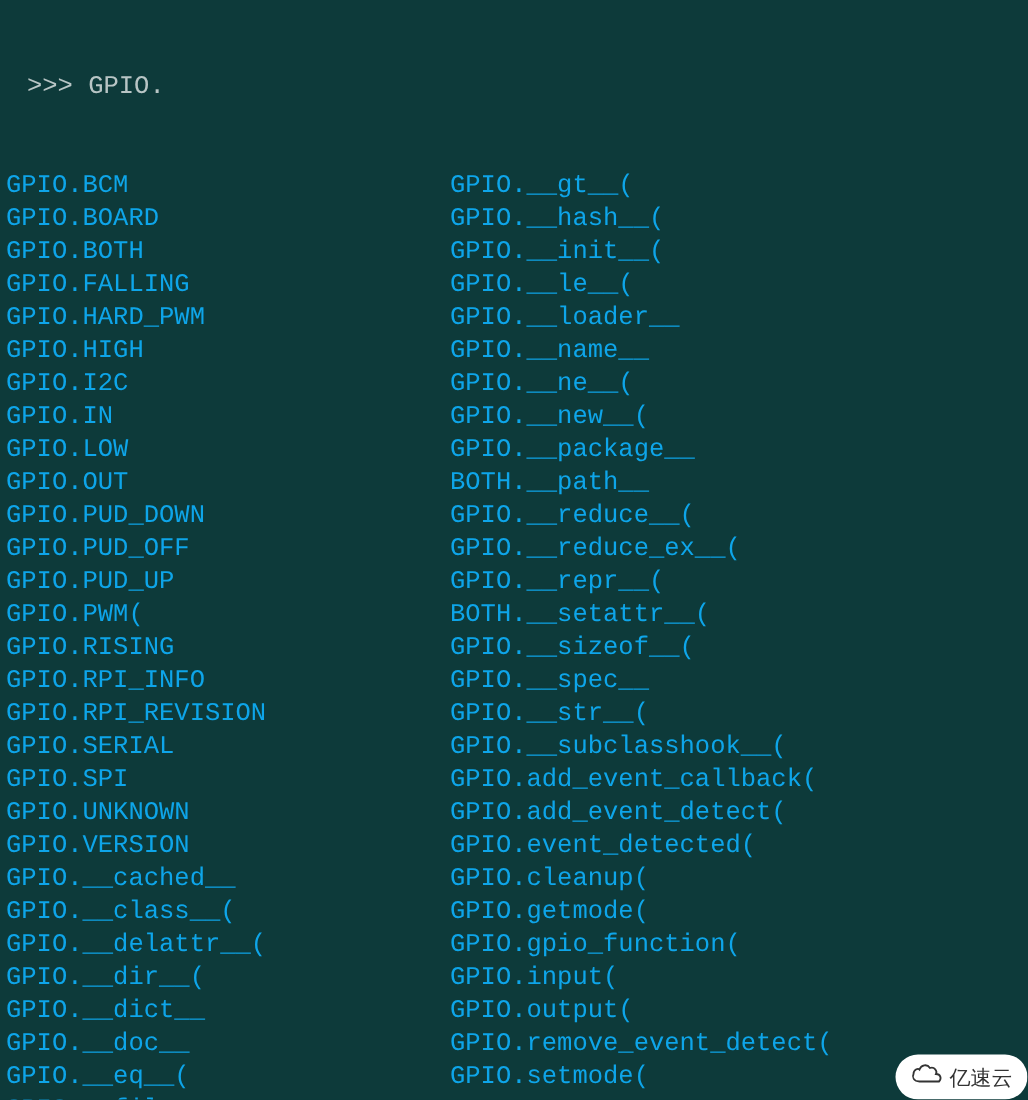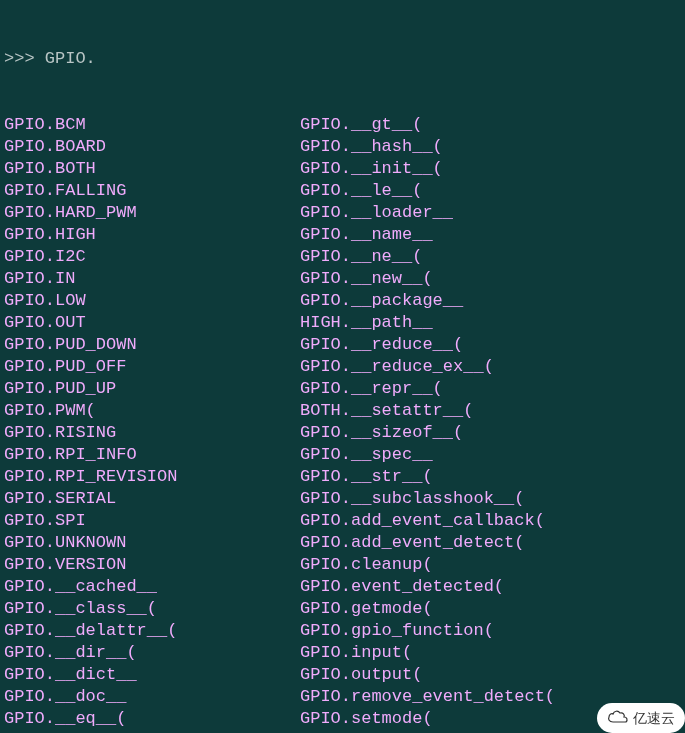--- a/index.html
+++ b/index.html
@@ -17,37 +17,38 @@
       width: 685px;
       height: 733px;
       position: relative;
       overflow: hidden;
     }
     .terminal {
       white-space: pre;
     }
     .prompt-line {
       color: #b8c5c5;
+      margin-left: 14px;
     }
     .columns {
       display: flex;
     }
     .col {
       display: flex;
       flex-direction: column;
     }
     .col1 {
       width: 296px;
     }
     .col2 {
       flex: 1;
     }
     .entry {
       height: 22px;
-      color: #f0abfc;
+      color: #0ea5e9;
     }
     .watermark {
       position: absolute;
       bottom: 0;
       right: 0;
       background: #ffffff;
       color: #333;
       padding: 4px 10px;
       font-family: sans-serif;
       font-size: 14px;
@@ -104,33 +105,33 @@
     <div class="col col2">
       <div class="entry">GPIO.__gt__(</div>
       <div class="entry">GPIO.__hash__(</div>
       <div class="entry">GPIO.__init__(</div>
       <div class="entry">GPIO.__le__(</div>
       <div class="entry">GPIO.__loader__</div>
       <div class="entry">GPIO.__name__</div>
       <div class="entry">GPIO.__ne__(</div>
       <div class="entry">GPIO.__new__(</div>
       <div class="entry">GPIO.__package__</div>
-      <div class="entry">HIGH.__path__</div>
+      <div class="entry">BOTH.__path__</div>
       <div class="entry">GPIO.__reduce__(</div>
       <div class="entry">GPIO.__reduce_ex__(</div>
       <div class="entry">GPIO.__repr__(</div>
       <div class="entry">BOTH.__setattr__(</div>
       <div class="entry">GPIO.__sizeof__(</div>
       <div class="entry">GPIO.__spec__</div>
       <div class="entry">GPIO.__str__(</div>
       <div class="entry">GPIO.__subclasshook__(</div>
       <div class="entry">GPIO.add_event_callback(</div>
       <div class="entry">GPIO.add_event_detect(</div>
+      <div class="entry">GPIO.event_detected(</div>
       <div class="entry">GPIO.cleanup(</div>
-      <div class="entry">GPIO.event_detected(</div>
       <div class="entry">GPIO.getmode(</div>
       <div class="entry">GPIO.gpio_function(</div>
       <div class="entry">GPIO.input(</div>
       <div class="entry">GPIO.output(</div>
       <div class="entry">GPIO.remove_event_detect(</div>
       <div class="entry">GPIO.setmode(</div>
       
       
       
     </div>

